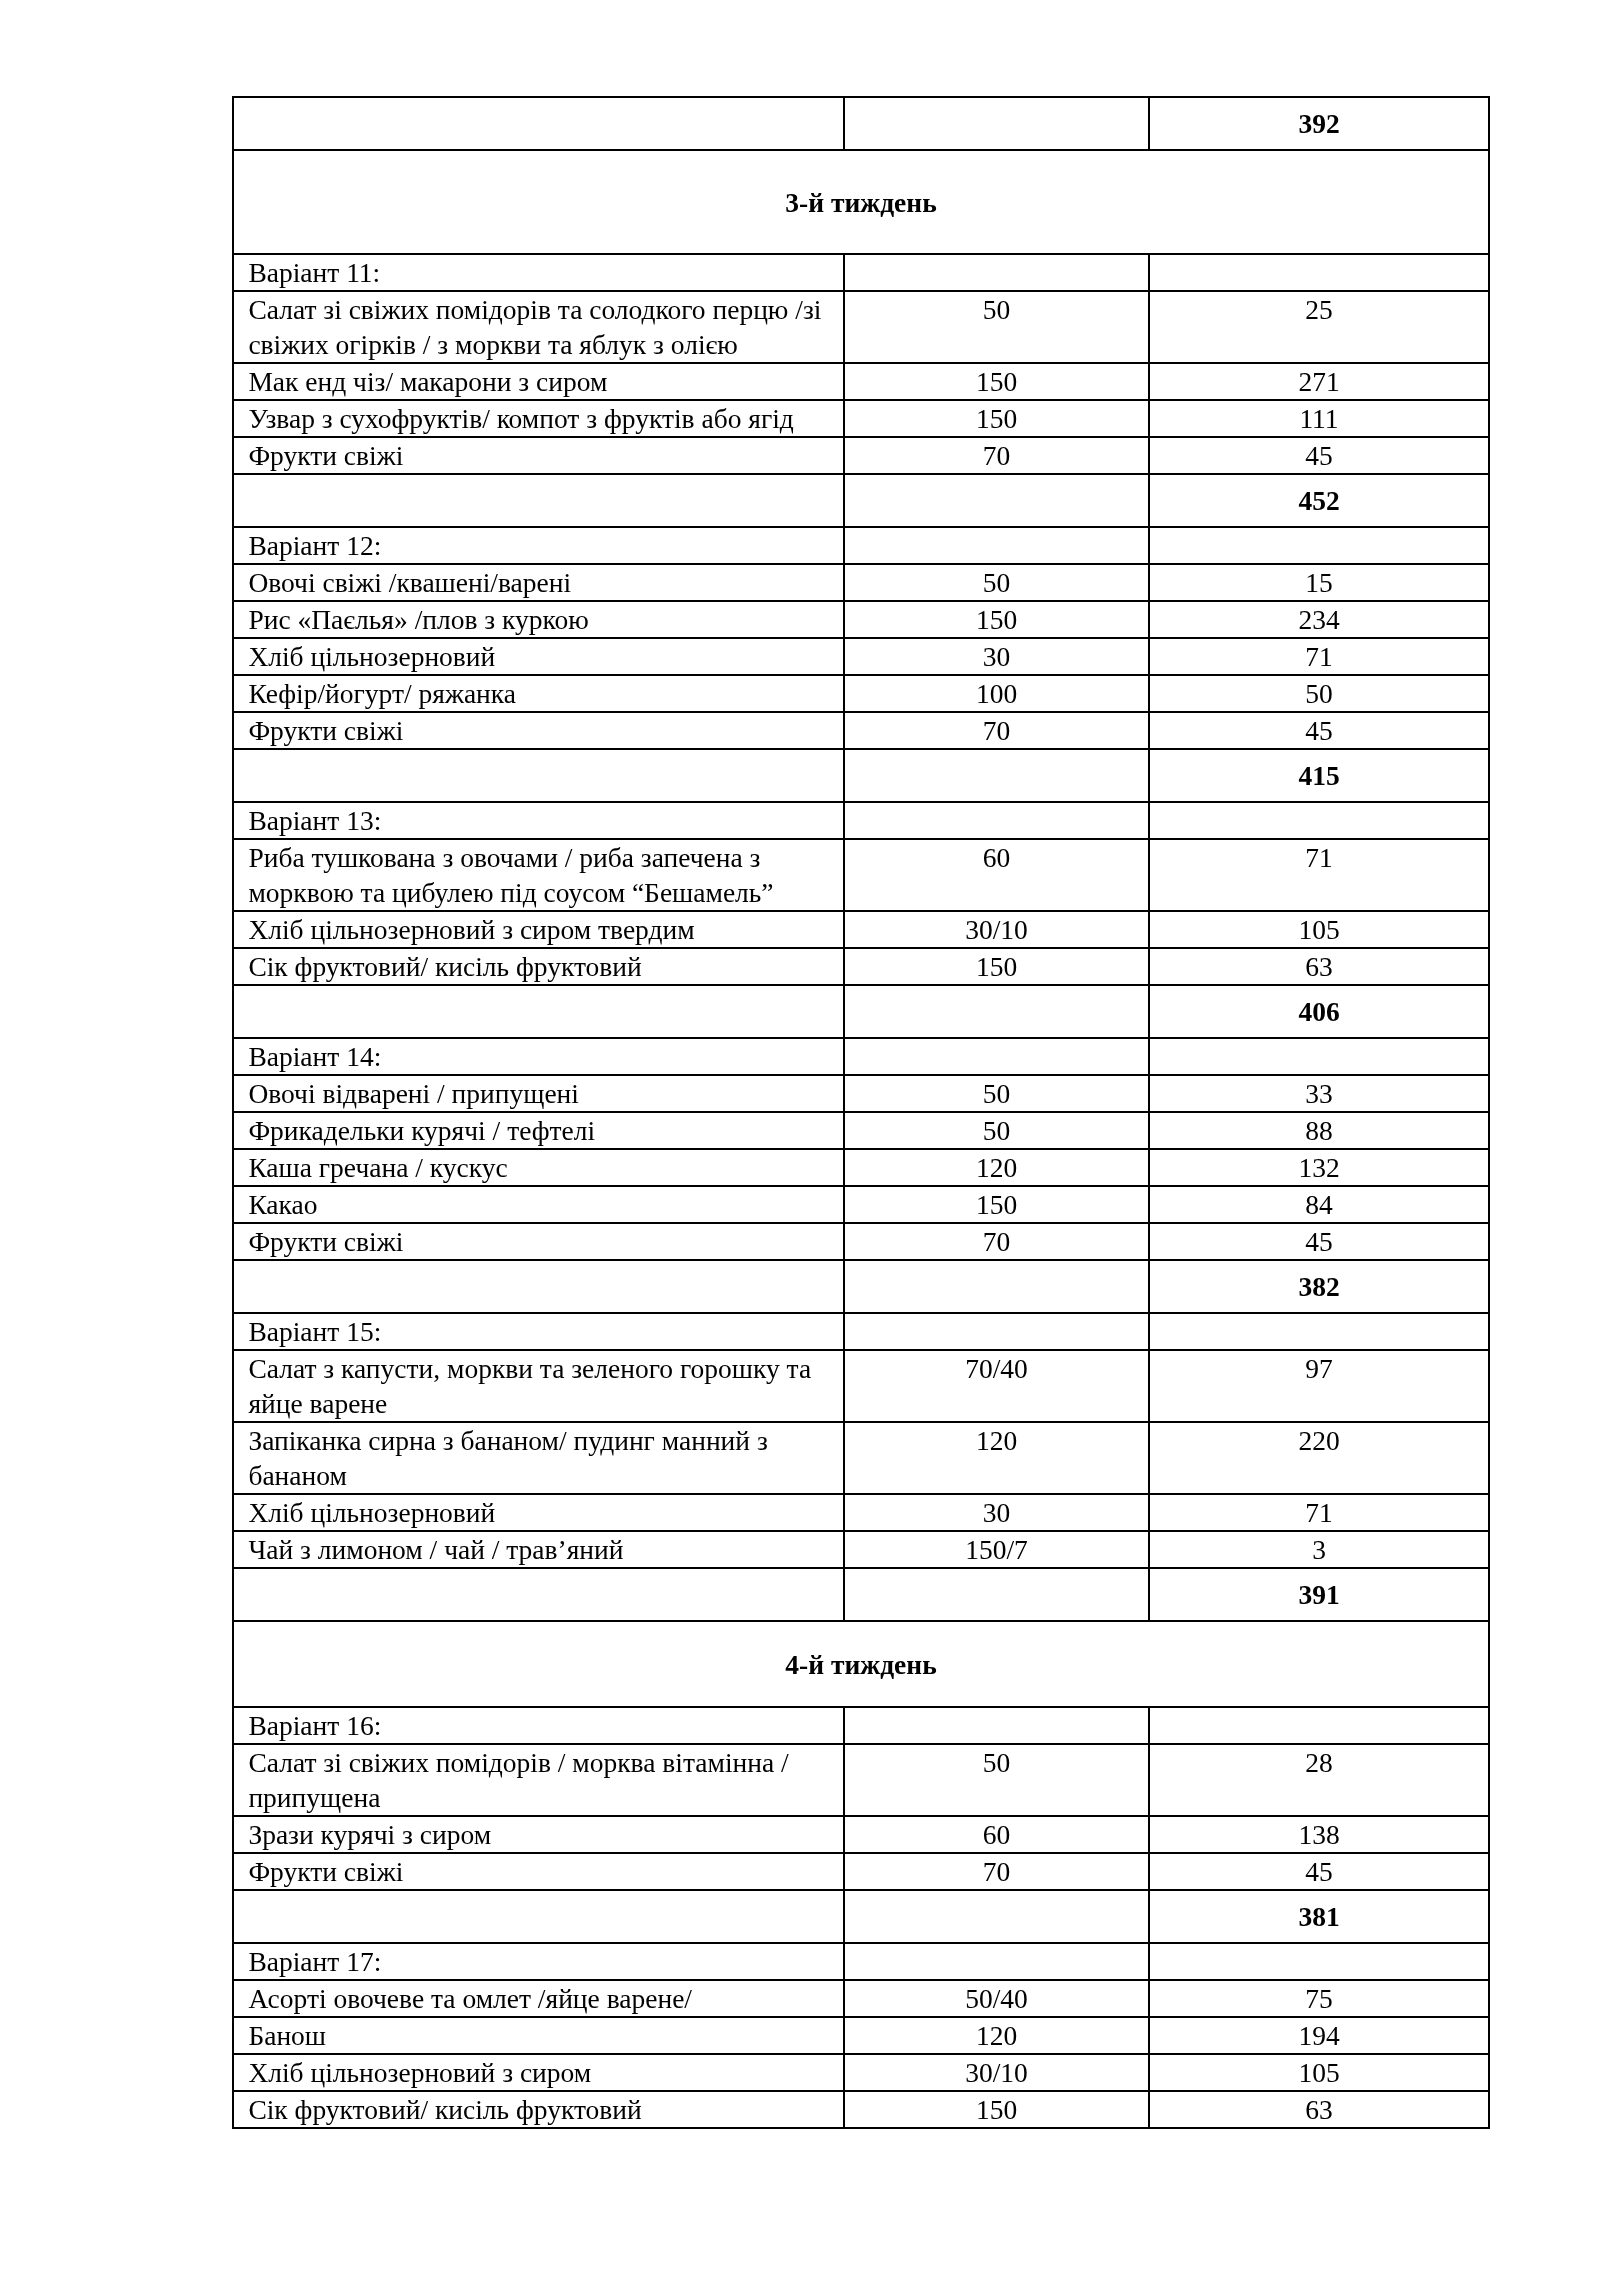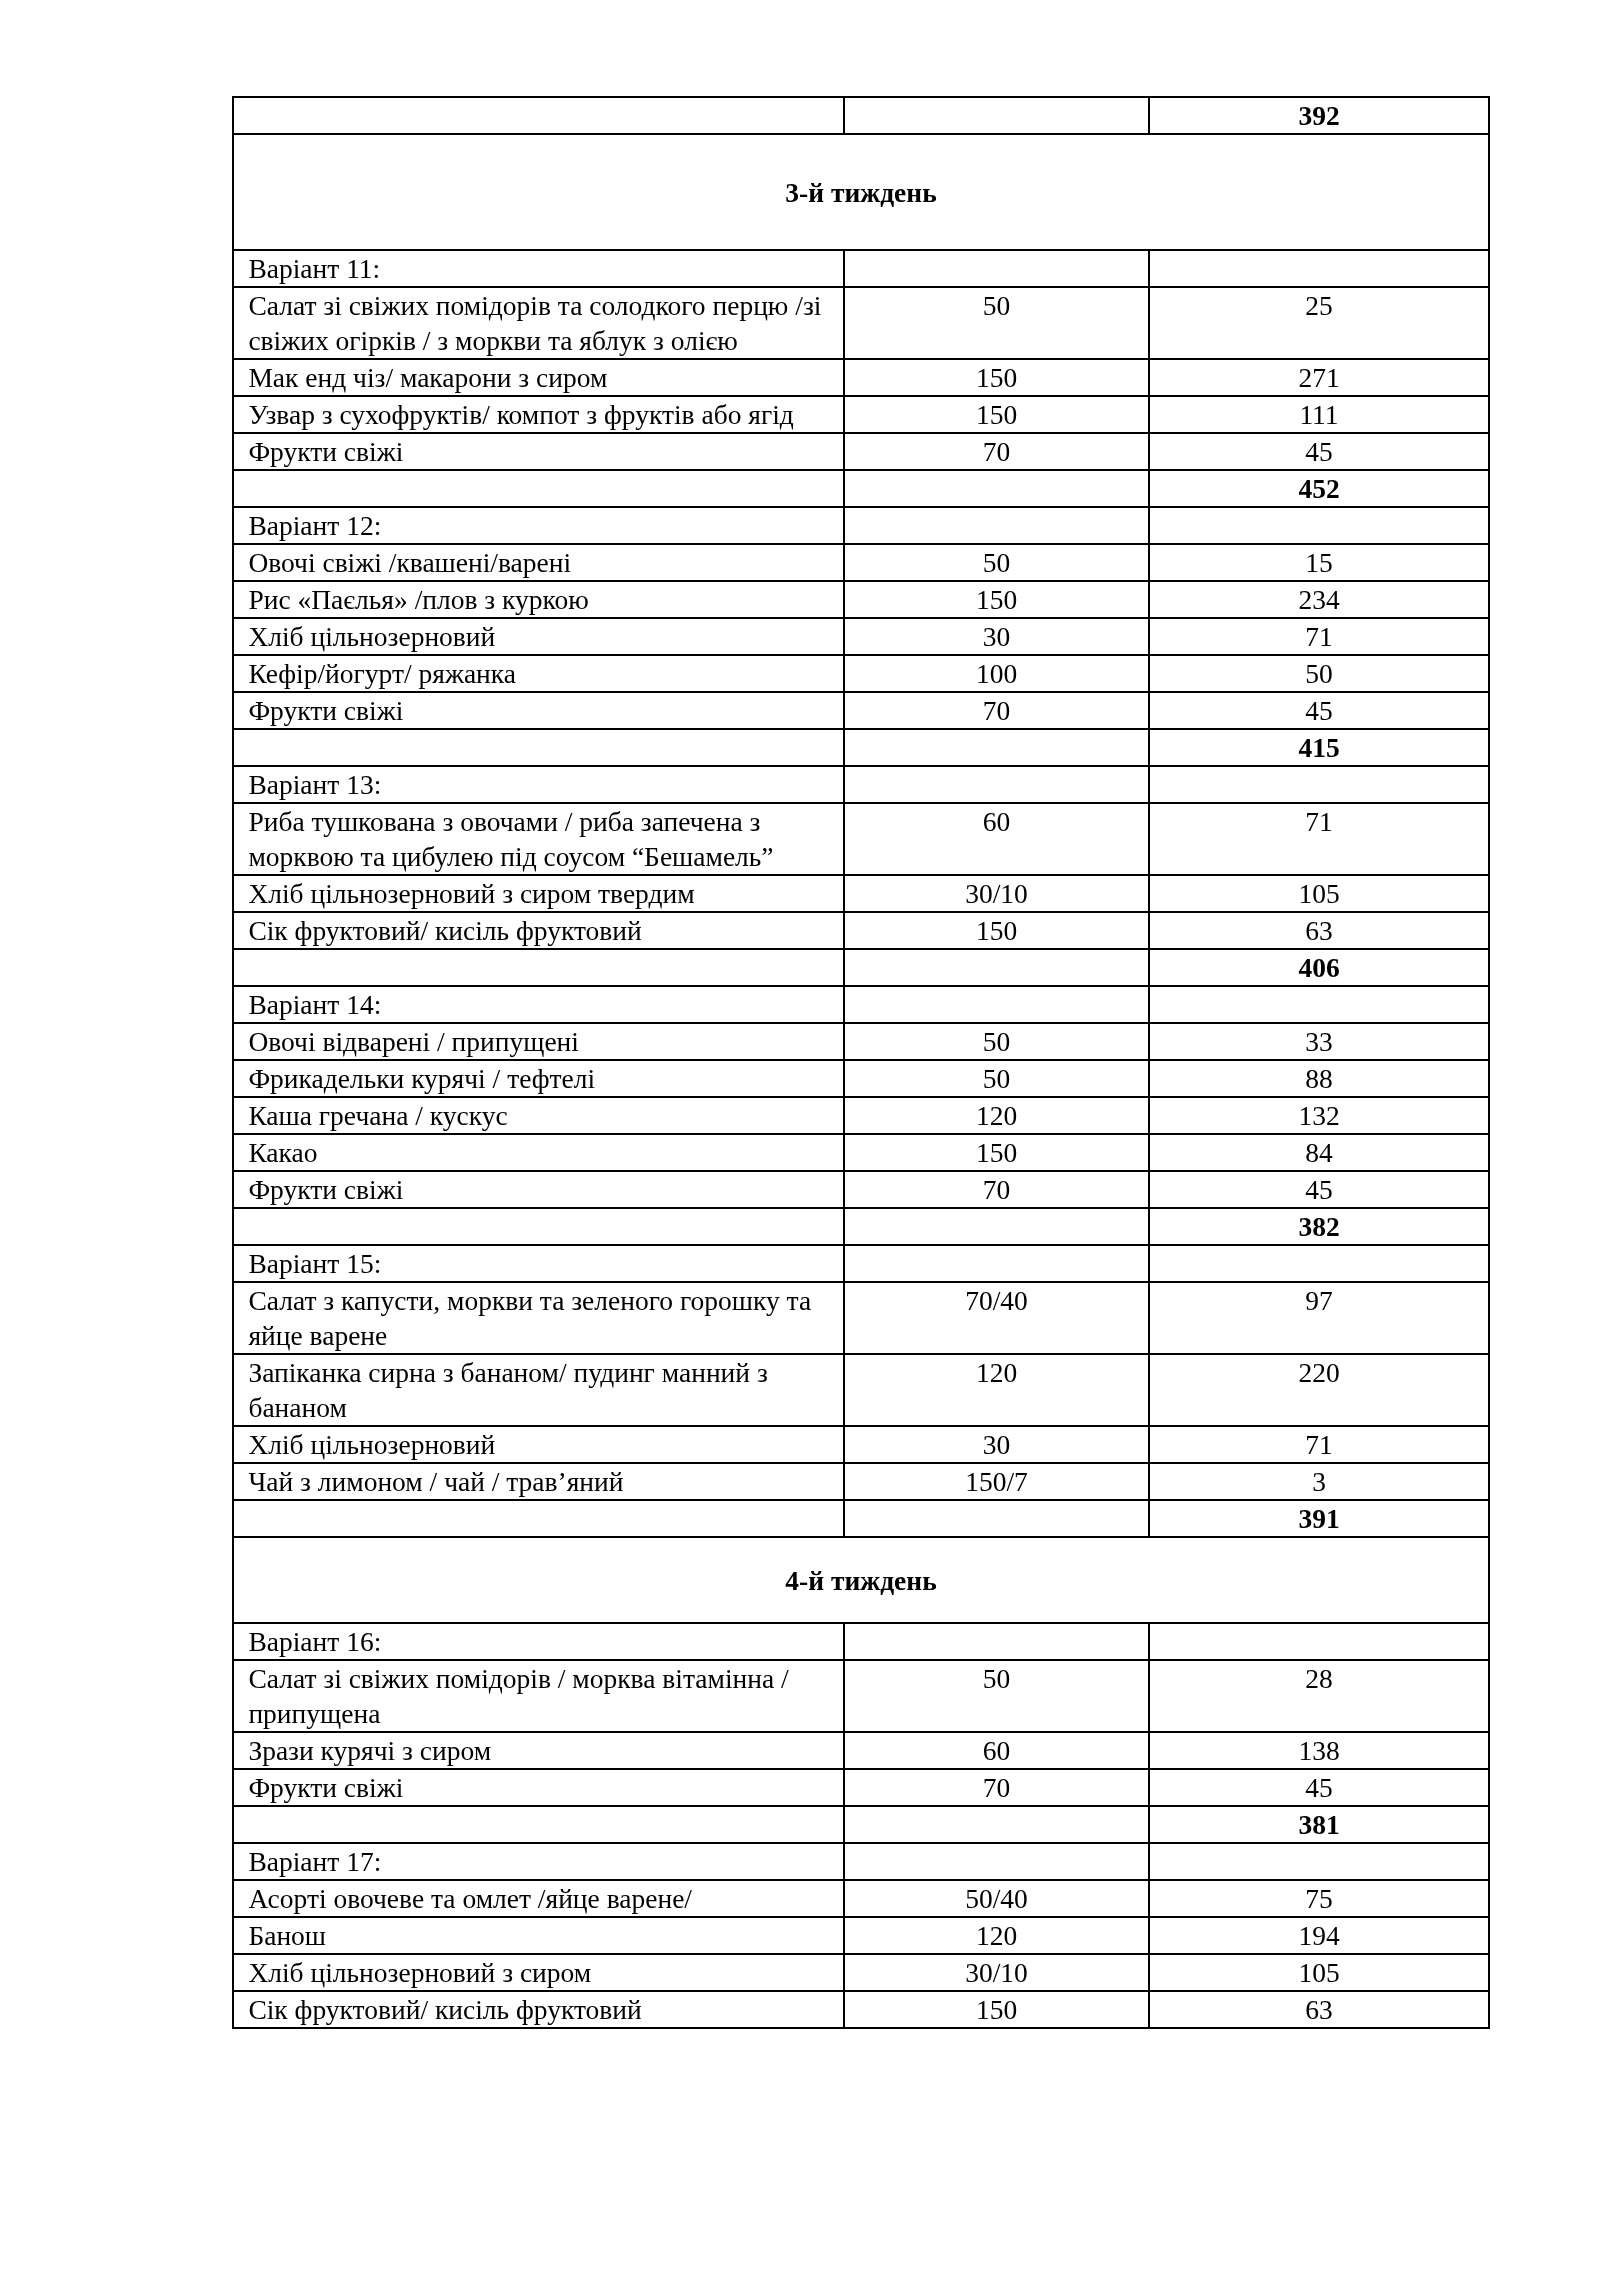--- a/index.html
+++ b/index.html
@@ -38,33 +38,33 @@
     height: 31px;
     box-sizing: border-box;
   }
   table.menu td.num {
     text-align: center;
     padding: 0;
   }
   table.menu td.total {
     text-align: center;
     font-weight: bold;
-    padding: 0;
+    padding: 8px;
     border-radius: 17px;
   }
   table.menu td.variant {
     font-weight: normal;
   }
   table.menu td.week {
     text-align: center;
     font-weight: bold;
     vertical-align: middle;
     padding: 0;
   }
-  tr.week3 td.week { height: 116px; font-family: Liberation Serif, serif; }
+  tr.week3 td.week { height: 104px; font-family: Liberation Serif, serif; }
   tr.week4 td.week { height: 86px; }
 </style>
 </head>
 <body>
 
 <div class="page">
   <table class="menu">
     <colgroup>
       <col class="c-name">
       <col class="c-weight">

